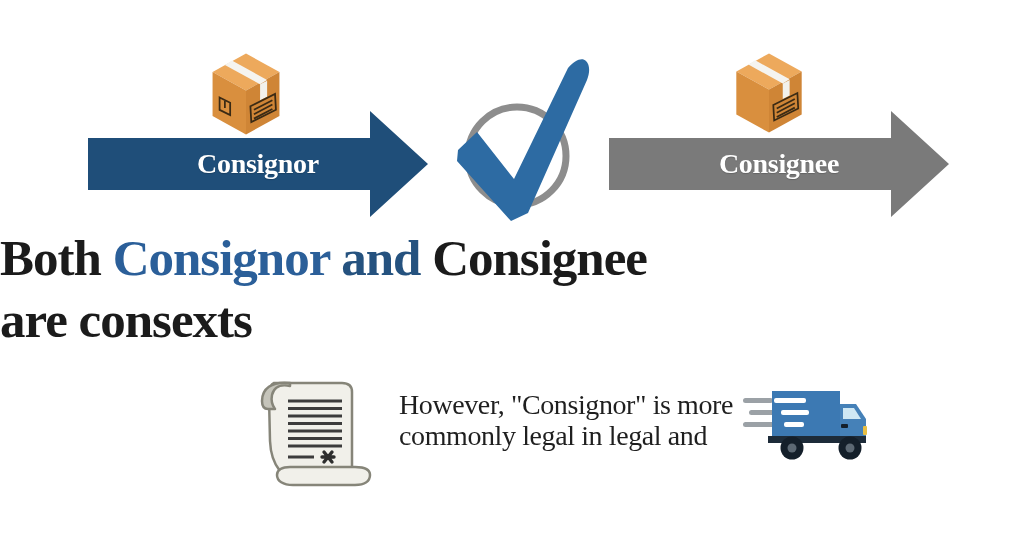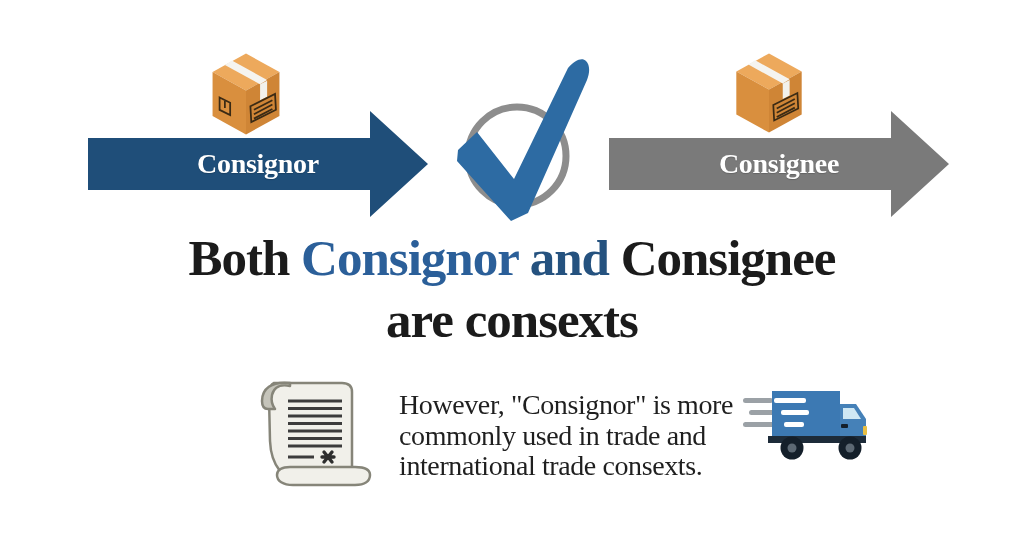--- a/index.html
+++ b/index.html
@@ -14,21 +14,21 @@
   .arrow svg{position:absolute;inset:0;display:block;}
   .arrow-left-shape{fill:var(--consignor-arrow,#1f4e79);}
   .arrow-right-shape{fill:var(--consignee-arrow,#7a7a7a);}
   .arrow-label{
     position:absolute;inset:0;display:flex;align-items:center;justify-content:center;
     color:#ffffff;font-size:28px;font-weight:bold;letter-spacing:-0.3px;
     padding-bottom:1px;text-shadow:0 1px 1px rgba(0,0,0,0.18);
   }
 
   
-  .headline{position:absolute;left:0;right:0;top:227px;text-align:center;
+  .headline{position:absolute;left:0;right:0;top:227px;
     font-weight:bold;letter-spacing:-1px;line-height:62px;}
   .headline .h-line1{font-size:51px;}
   .headline .h-line2{font-size:51px;color:var(--headline-black,#1b1b1b);}
   .hl-black{color:var(--headline-black,#1b1b1b);}
   .hl-blue{color:var(--headline-blue,#2b5f99);}
   .hl-and{color:var(--headline-and-blue,#25527f);}
 
   
   .note{
     position:absolute;left:399px;top:390px;
@@ -110,22 +110,21 @@
       <path d="M34,4 C15,2 6,10 6,22 C6,27 8,30 12,30 L19,30 C16,26 15,21 16,16 C18,8 25,5 34,7 Z" fill="#c5c4ba" stroke="#868579" stroke-width="2.5" stroke-linejoin="round"></path>
       <path d="M32,22 L86,22 M32,29.5 L86,29.5 M32,37 L86,37 M32,44.5 L86,44.5 M32,52 L86,52 M32,59.5 L86,59.5 M32,67 L86,67" stroke="#3c3c3c" stroke-width="2.8"></path>
       <path d="M32,78 L58,78" stroke="#3c3c3c" stroke-width="3"></path>
       <path d="M66,78 L78,78 M68,73 L76,83 M68,83 L76,73" stroke="#2e2e2e" stroke-width="3.4" stroke-linecap="round"></path>
       <path d="M34,88 C26,88 21,91 21,96 C21,102 27,106 37,106 L99,106 C109,106 114,102 114,96 C114,90 109,88 99,88 Z" fill="#f1f0ea" stroke="#868579" stroke-width="2.5" stroke-linejoin="round"></path>
     </svg>
   </div>
 
   <div class="note">
     <div>However, "Consignor" is more</div>
-    <div>commonly used in trade and</div>
-    <div>international trade consexts.</div>
+    <div>commonly legal in legal and</div>
   </div>
 
   <div class="abs icon" style="left:742px;top:378px;">
     <svg width="152" height="92" viewBox="0 0 152 92">
       <rect x="1" y="20" width="30" height="5" rx="2.5" fill="#9ba1a6"></rect>
       <rect x="7" y="32" width="33" height="5" rx="2.5" fill="#9ba1a6"></rect>
       <rect x="1" y="44" width="38" height="5" rx="2.5" fill="#9ba1a6"></rect>
       <rect class="truck-body" x="30" y="13" width="68" height="49"></rect>
       <rect x="32" y="20" width="32" height="5" rx="2" fill="#ffffff"></rect>
       <rect x="39" y="32" width="28" height="5" rx="2" fill="#ffffff"></rect>

